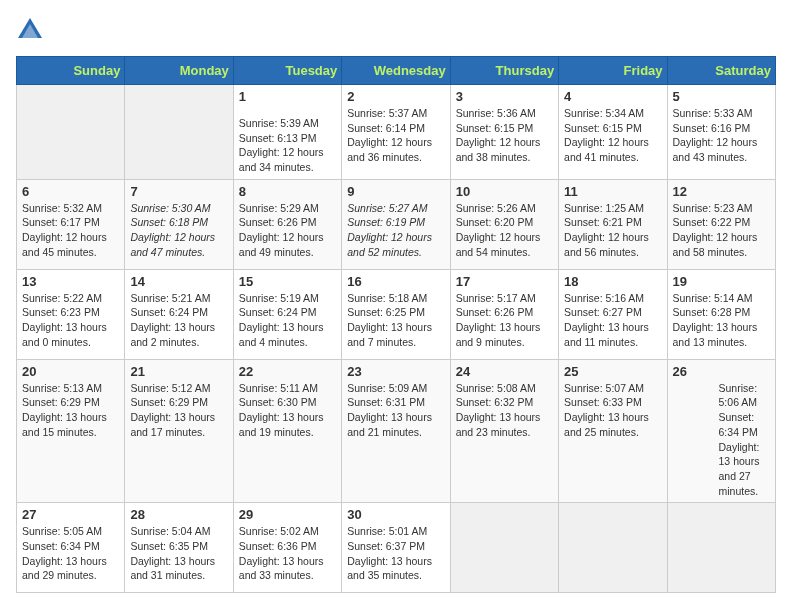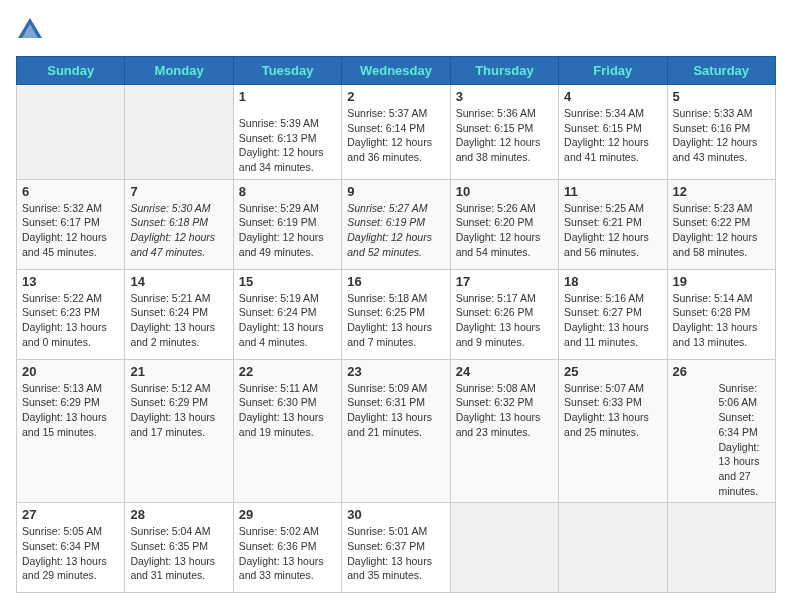--- a/index.html
+++ b/index.html
@@ -30,25 +30,25 @@
     .title-block { text-align: right; }
     .month-year { font-size: 32px; font-weight: bold; color: #333; }
     .location { font-size: 15px; color: #555; }
     table {
       width: 100%;
       border-collapse: collapse;
       table-layout: fixed;
     }
     thead th {
       background: #2a6db5;
-      color: #5eead4;
+      color: #bef264;
       font-size: 13px;
       font-weight: bold;
       padding: 6px 4px;
-      text-align: center;
+      text-align: right;
       border: 1px solid #1a5a9a;
     }
     tbody td {
       border: 1px solid #ccc;
       vertical-align: top;
       padding: 4px 5px;
       font-size: 11px;
       color: #333;
       height: 90px;
     }
@@ -149,41 +149,41 @@
         <td>
           <span class="day-num">7</span>
           <div class="cell-text" style="white-space: pre-line; font-style: italic;">Sunrise: 5:30 AM
 Sunset: 6:18 PM
 Daylight: 12 hours
 and 47 minutes.</div>
         </td>
         <td>
           <span class="day-num">8</span>
           <div class="cell-text" style="white-space: pre-line;">Sunrise: 5:29 AM
-Sunset: 6:19 PM
+Sunset: 6:26 PM
 Daylight: 12 hours
 and 49 minutes.</div>
         </td>
         <td>
           <span class="day-num">9</span>
           <div class="cell-text" style="white-space: pre-line; font-style: italic;">Sunrise: 5:27 AM
 Sunset: 6:19 PM
 Daylight: 12 hours
 and 52 minutes.</div>
         </td>
         <td>
           <span class="day-num">10</span>
           <div class="cell-text" style="white-space: pre-line;">Sunrise: 5:26 AM
 Sunset: 6:20 PM
 Daylight: 12 hours
 and 54 minutes.</div>
         </td>
         <td>
           <span class="day-num">11</span>
-          <div class="cell-text" style="white-space: pre-line;">Sunrise: 5:25 AM
+          <div class="cell-text" style="white-space: pre-line;">Sunrise: 1:25 AM
 Sunset: 6:21 PM
 Daylight: 12 hours
 and 56 minutes.</div>
         </td>
         <td>
           <span class="day-num">12</span>
           <div class="cell-text" style="white-space: pre-line;">Sunrise: 5:23 AM
 Sunset: 6:22 PM
 Daylight: 12 hours
 and 58 minutes.</div>

